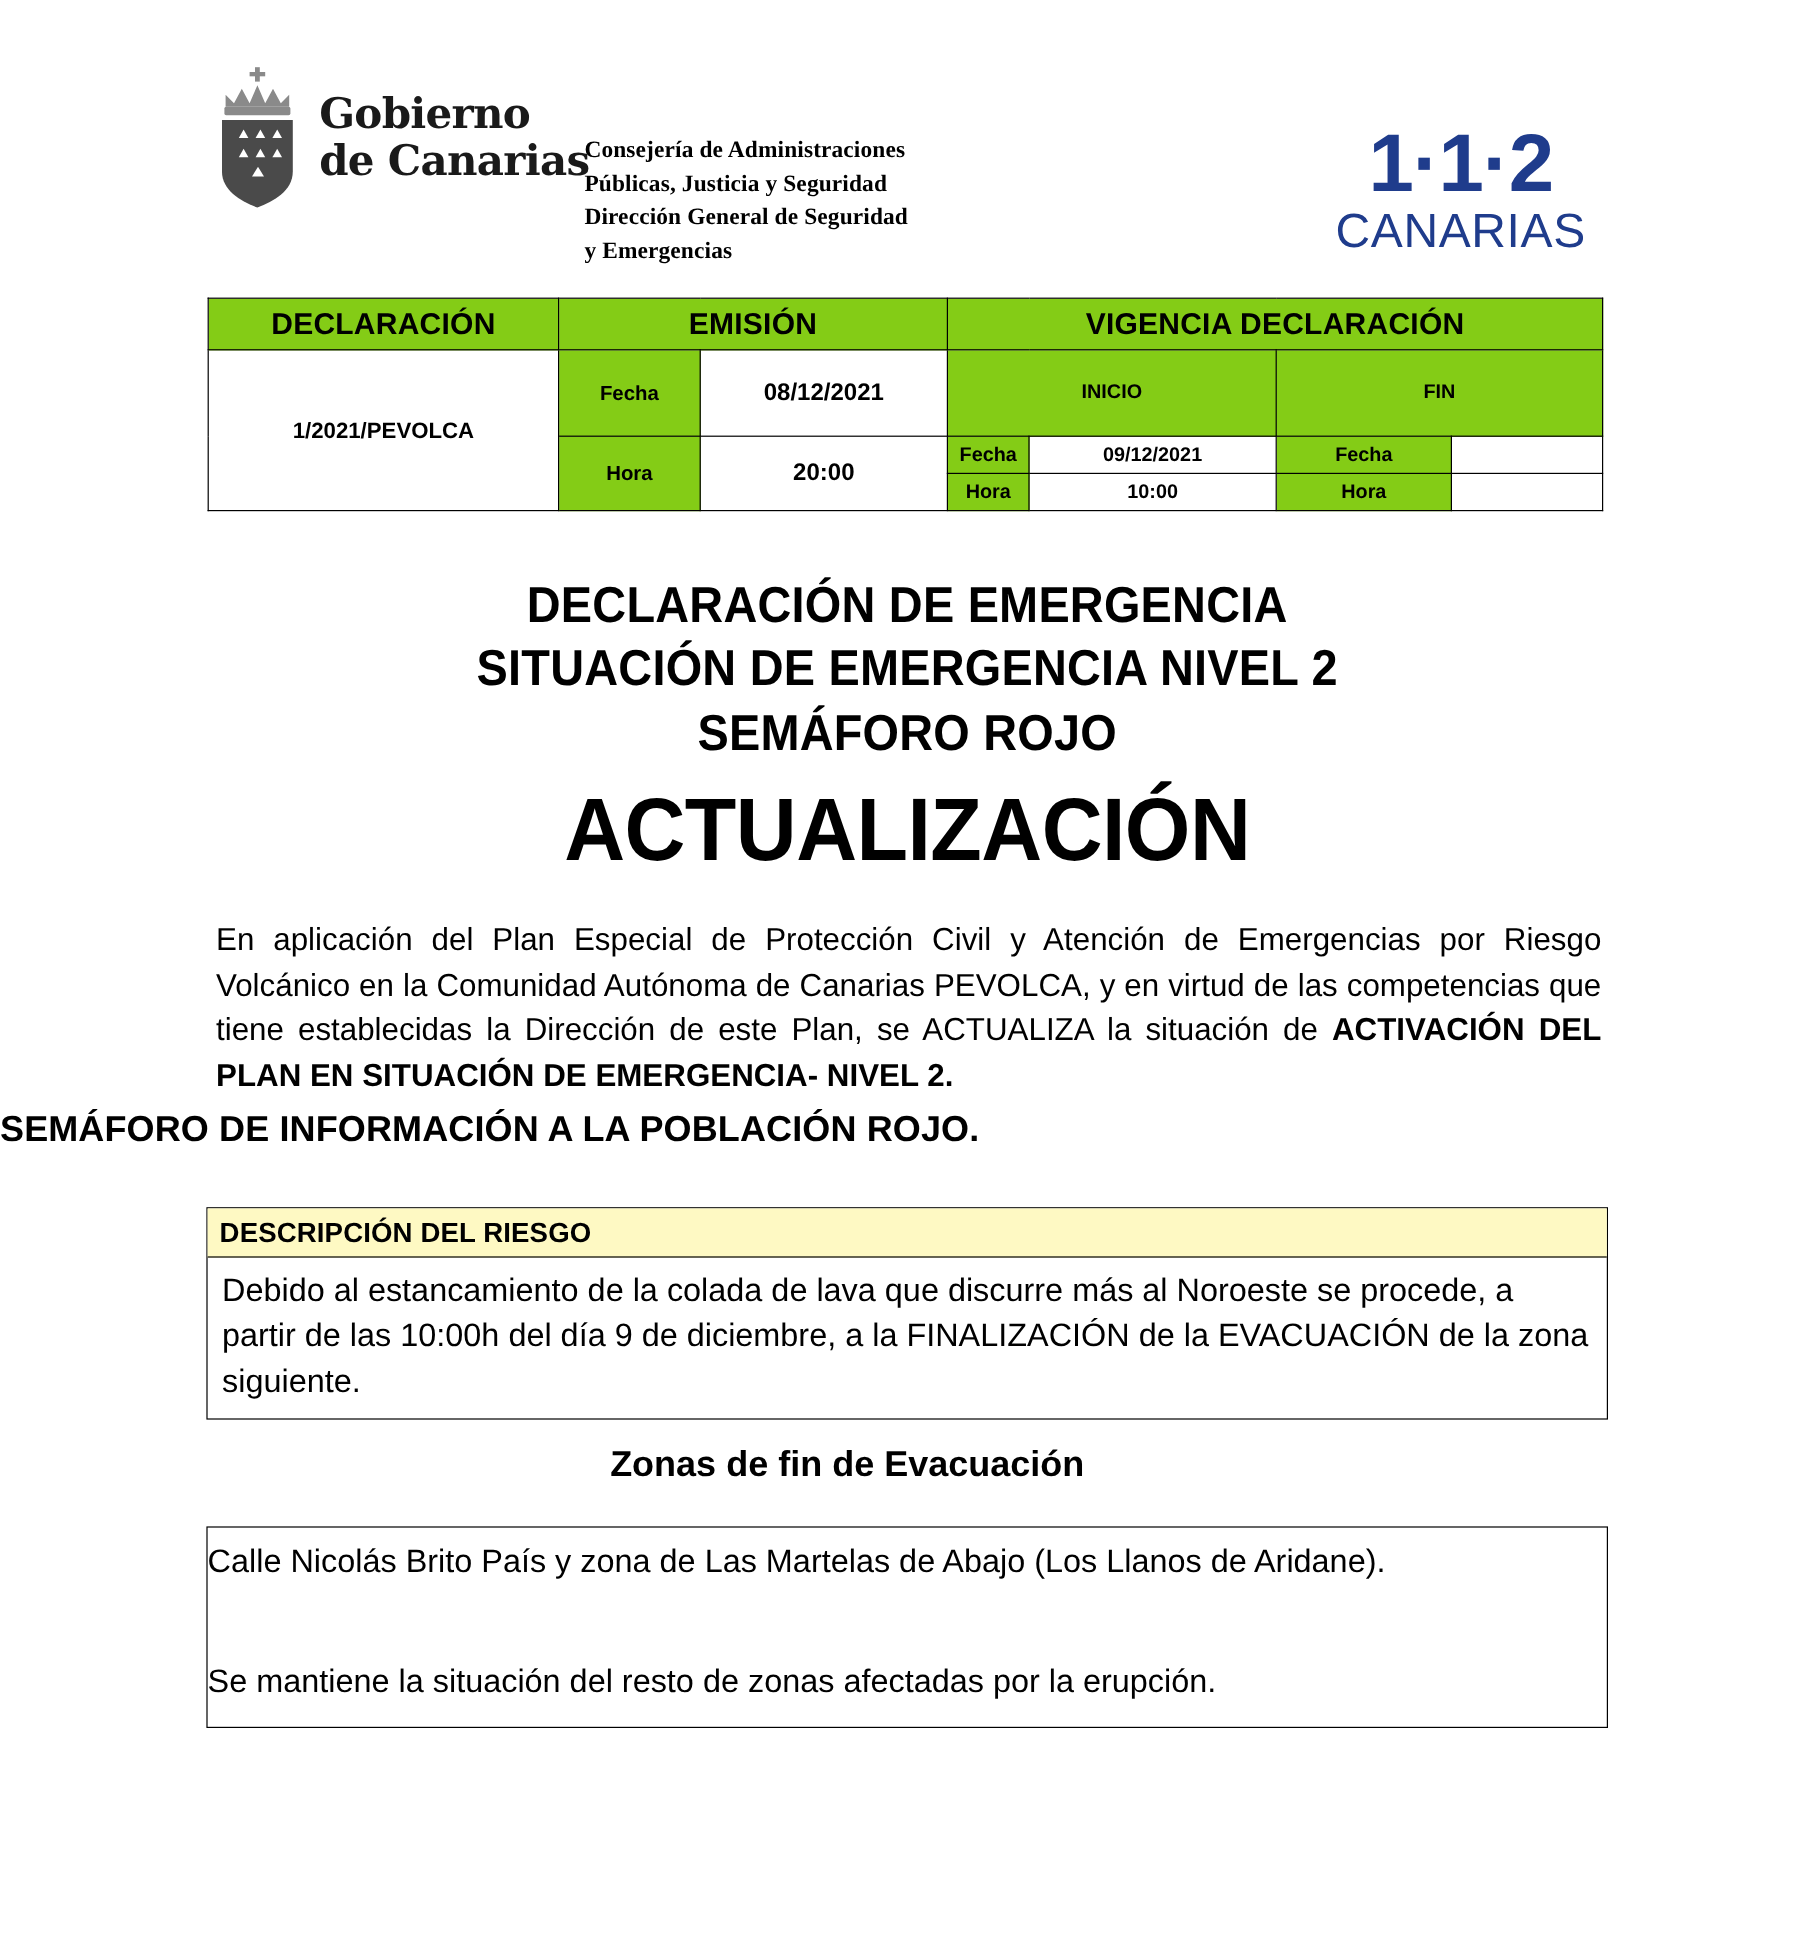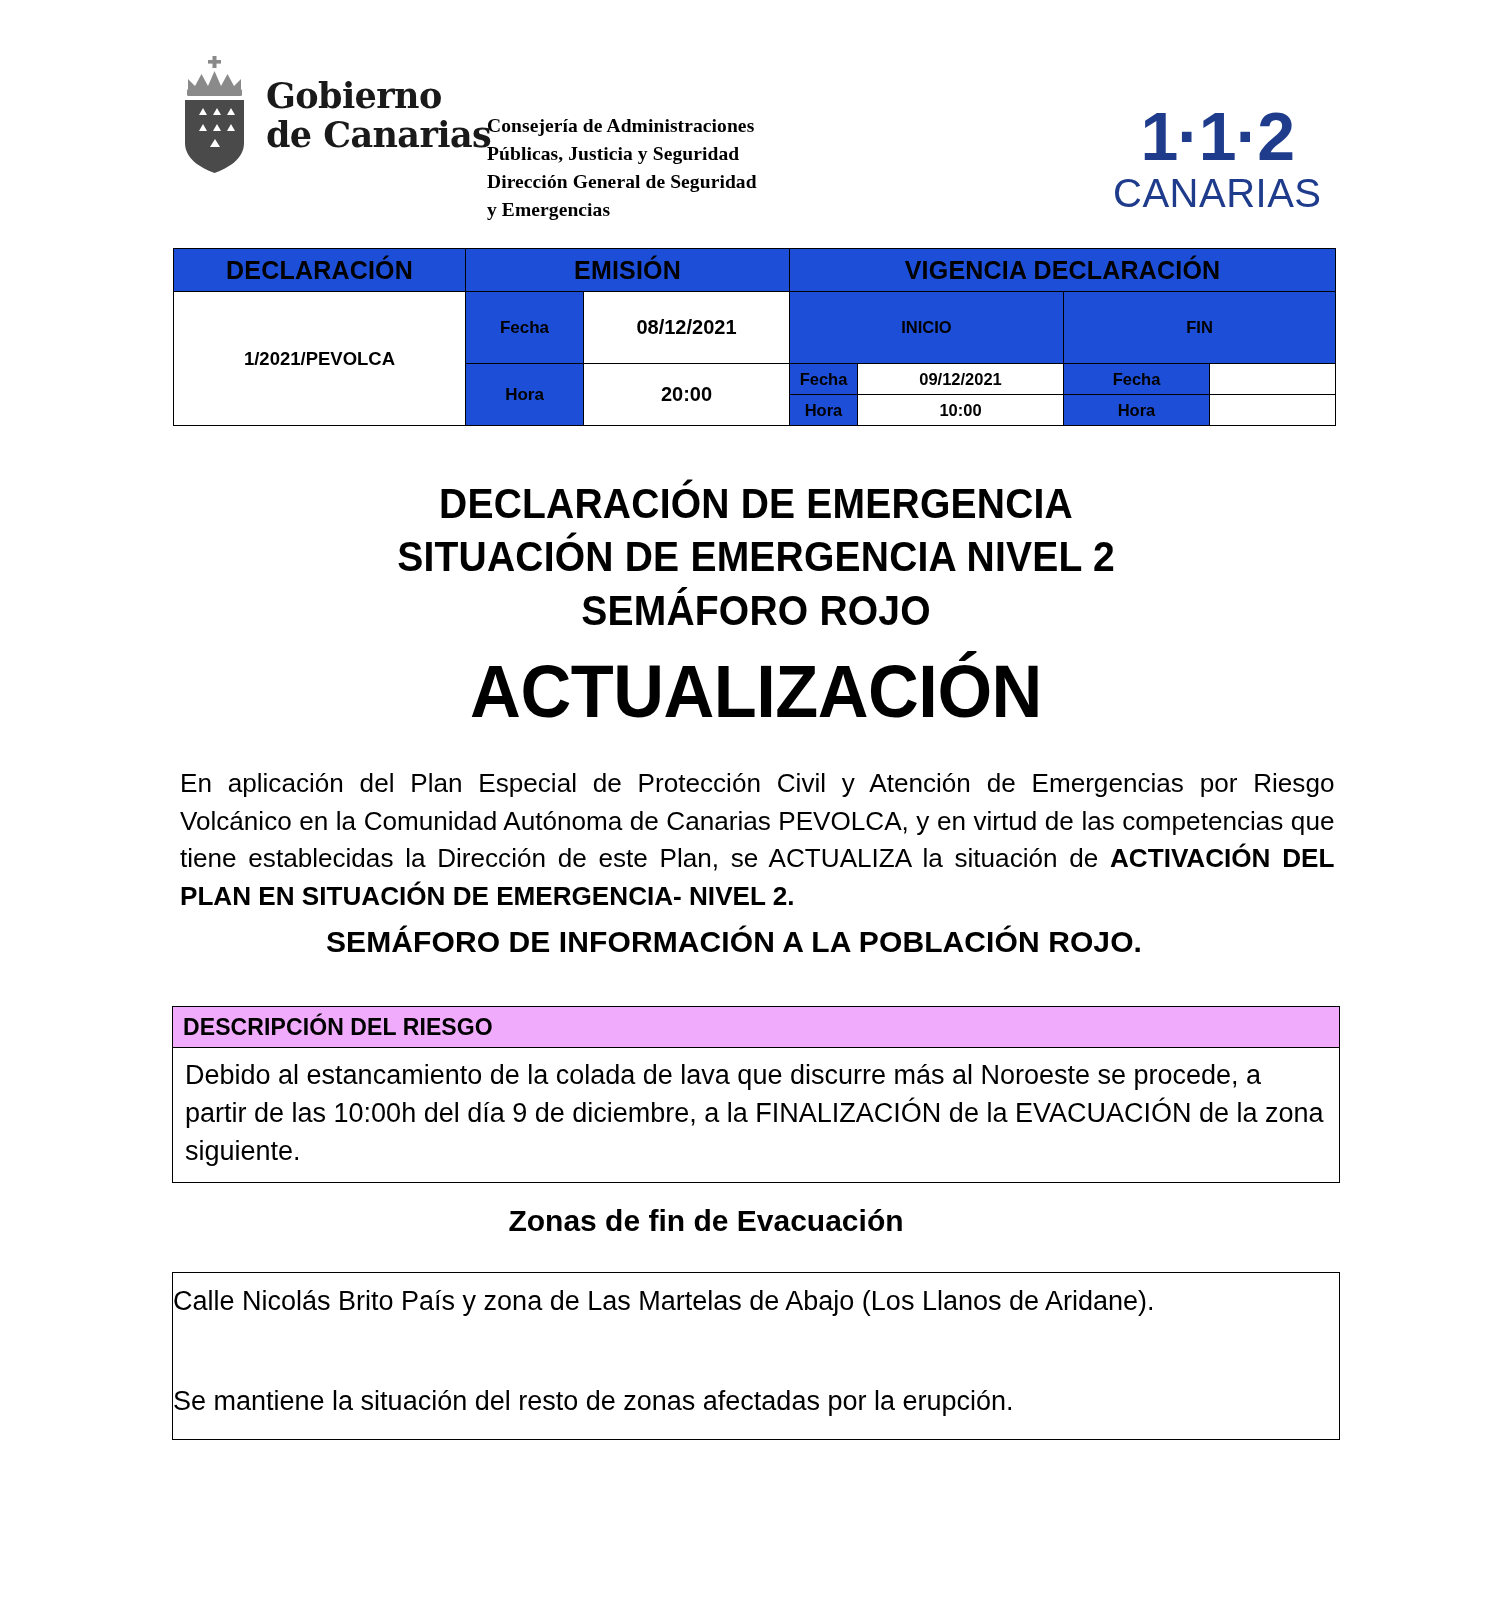--- a/index.html
+++ b/index.html
@@ -91,21 +91,21 @@
     table-layout: fixed;
   }
   .decl-table td {
     border: 1.6px solid #000;
     padding: 0;
     text-align: center;
     vertical-align: middle;
     font-family: "Liberation Sans", sans-serif;
     color: #000;
   }
-  .gray { background: #1d4ed8; }
+  .gray { background: #84cc16; }
   .th-main {
     font-weight: bold;
     font-size: 25px;
     letter-spacing: 0.2px;
     height: 42px;
   }
   .cell-label {
     font-weight: bold;
     font-size: 17px;
   }
@@ -176,39 +176,38 @@
     transform: scaleX(0.985);
     transform-origin: left top;
   }
   .para b { font-weight: bold; }
 
   .semaforo-line {
     position: absolute;
     left: 0;
     top: 925px;
     width: 1468px;
-    text-align: center;
     font-family: "Liberation Sans", sans-serif;
     font-weight: bold;
     font-size: 30px;
     letter-spacing: 0.1px;
     color: #000;
   }
 
   
   .riesgo-box {
     position: absolute;
     left: 172px;
     top: 1006px;
     width: 1168px;
     border: 1.6px solid #000;
     box-sizing: border-box;
   }
   .riesgo-head {
-    background: #f0abfc;
+    background: #fef9c3;
     border-bottom: 1.6px solid #000;
     height: 40px;
     display: flex;
     align-items: center;
     padding-left: 10px;
     font-family: "Liberation Sans", sans-serif;
     font-weight: bold;
     font-size: 23px;
     letter-spacing: 0.1px;
   }

